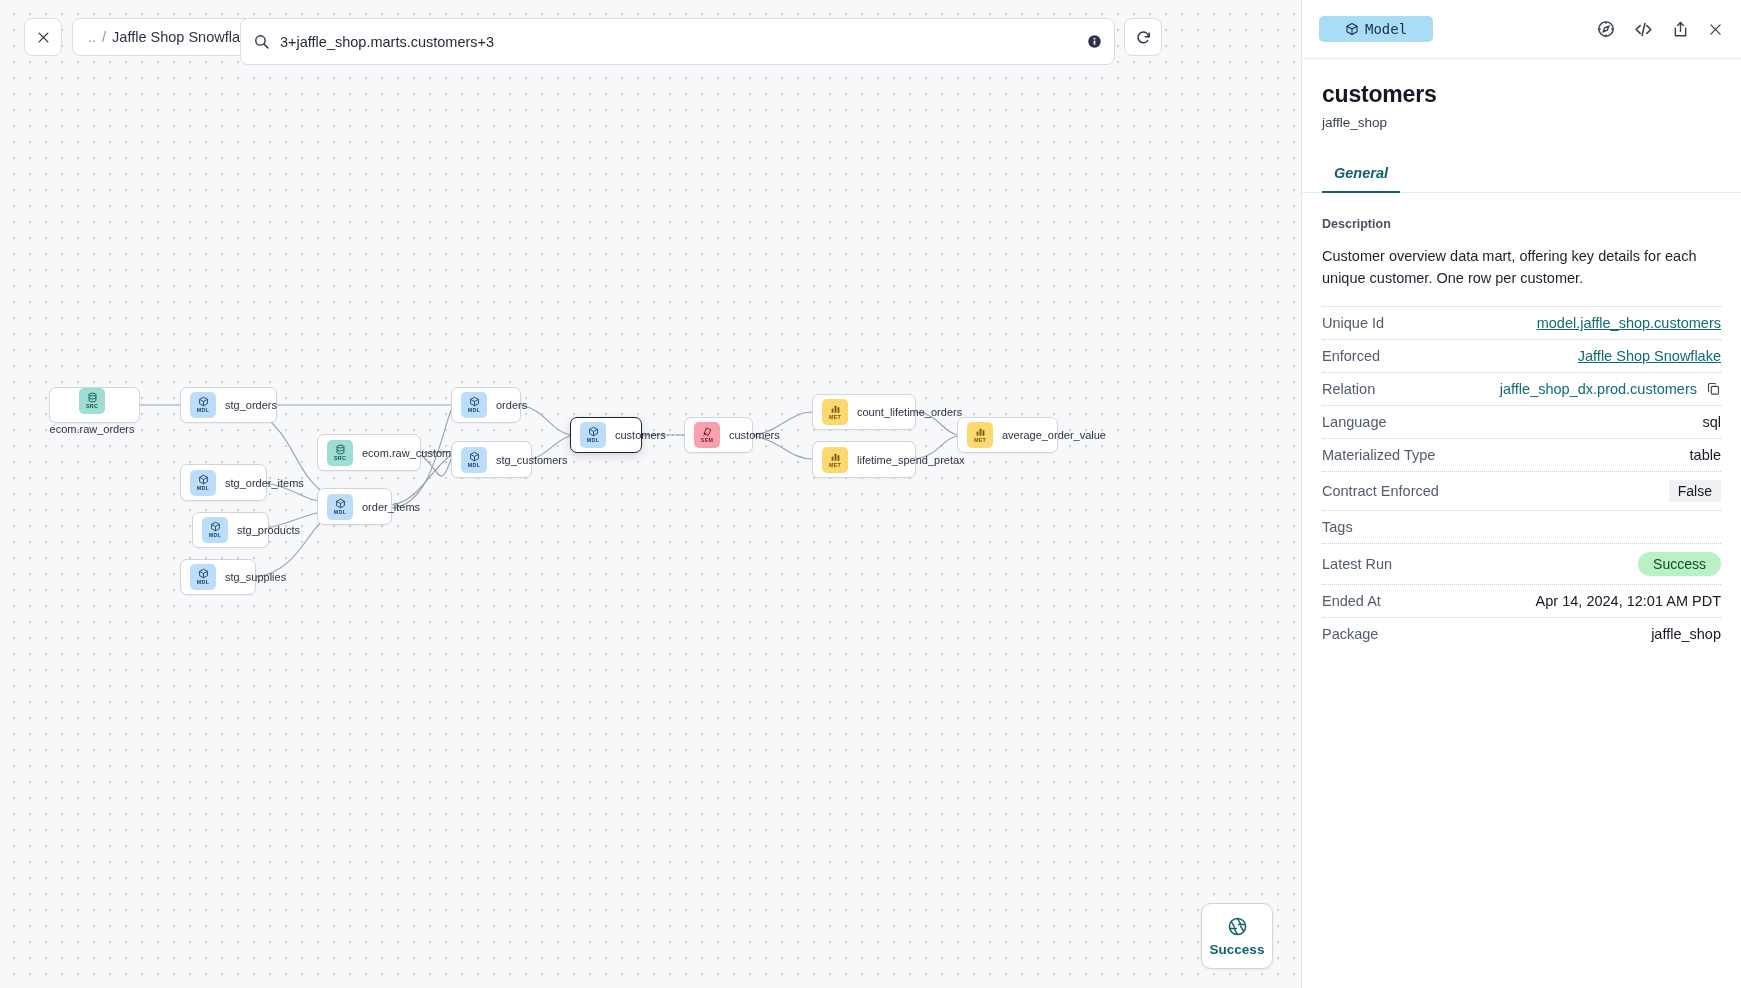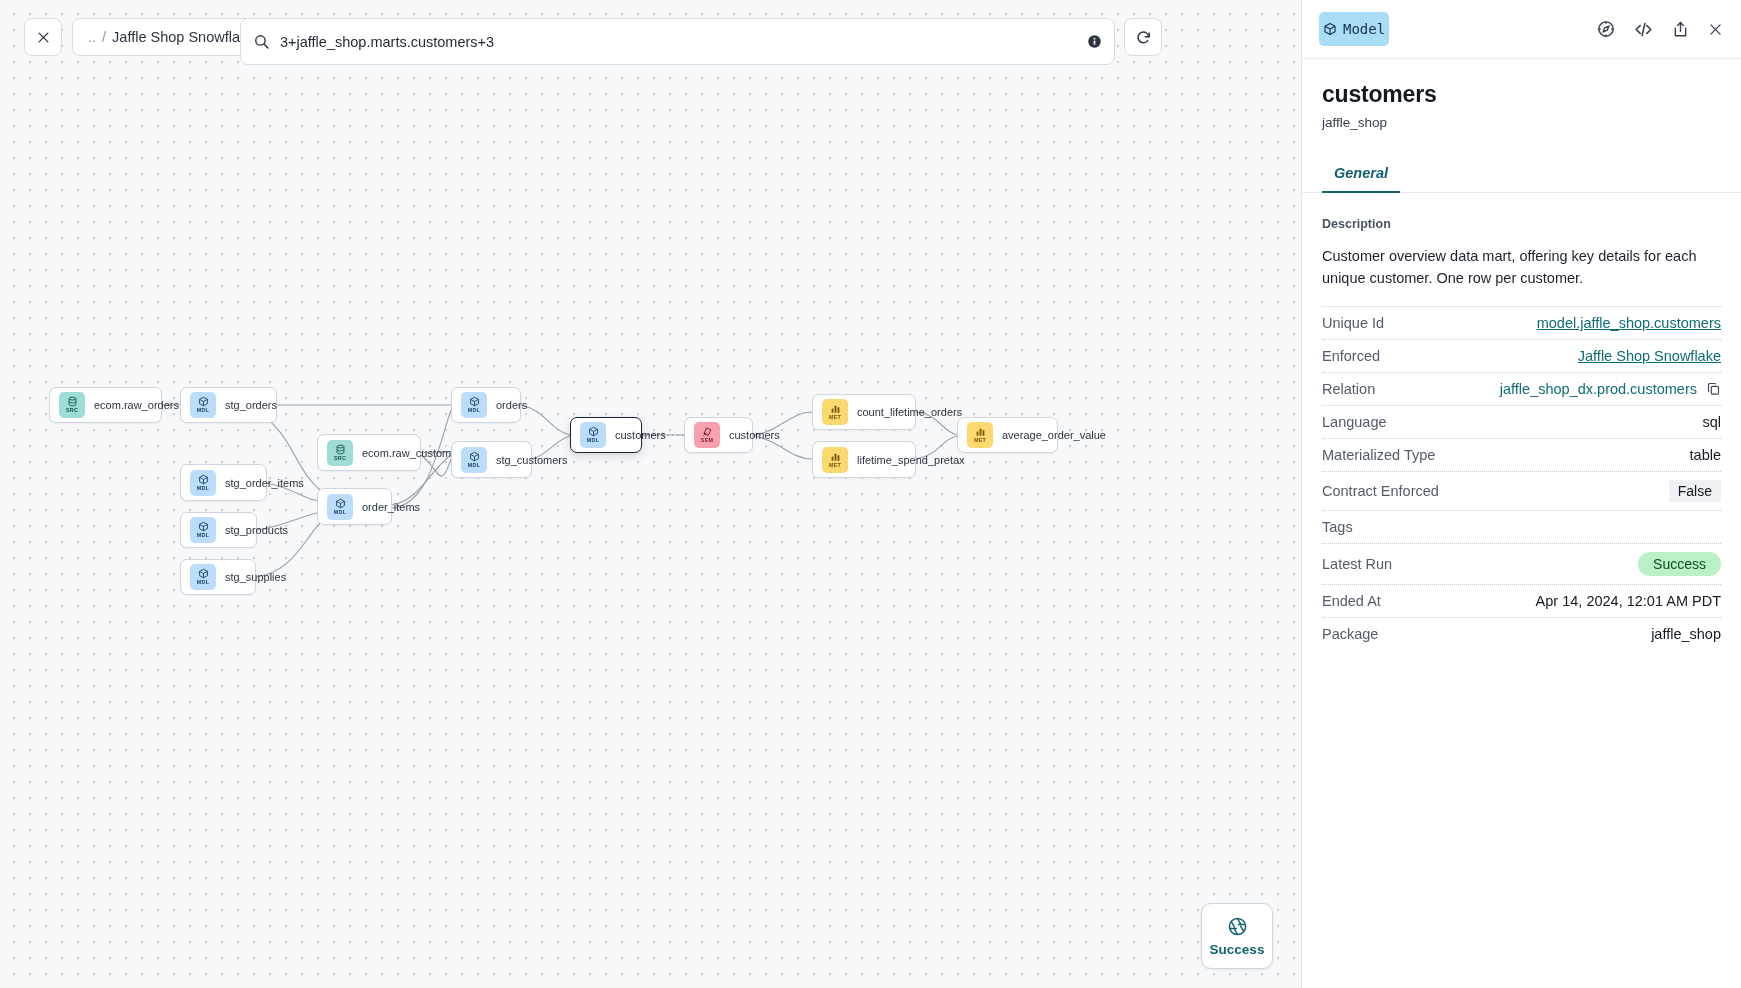--- a/index.html
+++ b/index.html
@@ -86,22 +86,22 @@
     position: absolute; left: 1301px; top: 0; width: 440px; height: 988px;
     background: #fff; border-left: 1px solid #e3e6ec;
     display: flex; flex-direction: column;
   }
   #panel-head {
     height: 59px; flex: none; display: flex; align-items: center;
     padding: 0 17px 0 17px; border-bottom: 1px solid #e9ecf1;
   }
   #type-badge {
     background: #a9dcf7; color: #16324a; border-radius: 5px;
-    height: 34px; display: inline-flex; align-items: center; gap: 6px;
-    padding: 0 4px; font-size: 14px;
+    height: 26px; display: inline-flex; align-items: center; gap: 6px;
+    padding: 0 26px; font-size: 14px;
     font-family: "DejaVu Sans Mono", monospace;
   }
   #head-actions { margin-left: auto; display: flex; align-items: center; gap: 17px; color: #38414f; }
   #head-actions .ic { cursor: pointer; }
 
   #panel-title-wrap { padding: 22px 20px 0 20px; }
   #panel-title { font-size: 23px; font-weight: 700; color: #121922; letter-spacing: -.2px; }
   #panel-sub { font-size: 13.5px; color: #394252; margin-top: 7px; }
 
   #tabs { margin-top: 27px; padding: 0 20px; border-bottom: 1px solid #e7eaef; display: flex; }
@@ -156,21 +156,21 @@
         <path d="M521,405 C545,410 550,430 570,435" fill="none" stroke="#9aa2ae" stroke-width="1.15"></path>
         <path d="M532,459 C548,455 555,440 570,436" fill="none" stroke="#9aa2ae" stroke-width="1.15"></path>
         <path d="M642,435 L684,435" fill="none" stroke="#9aa2ae" stroke-width="1.15"></path>
         <path d="M753,435 C780,432 790,412 812,412" fill="none" stroke="#9aa2ae" stroke-width="1.15"></path>
         <path d="M753,436 C780,440 790,459 812,459" fill="none" stroke="#9aa2ae" stroke-width="1.15"></path>
         <path d="M916,412 C940,415 940,430 957,435" fill="none" stroke="#9aa2ae" stroke-width="1.15"></path>
         <path d="M916,459 C940,455 940,440 957,436" fill="none" stroke="#9aa2ae" stroke-width="1.15"></path>
         <path d="M642,435 L684,435" fill="none" stroke="#aeb5c0" stroke-width="2" stroke-dasharray="2 3"></path>
       </svg>
     <div id="graph">
-        <div class="node" style="left: 49px; top: 387px; width: 113px; height: 36px;">
+        <div class="node" style="left: 49px; top: 387px; width: 91px; height: 36px; flex-direction: column;">
           <span class="nbadge b-src">
             <svg class="bi" width="11" height="11" viewBox="0 0 24 24" fill="none" stroke="currentColor" stroke-width="2">
               <ellipse cx="12" cy="5.6" rx="7.4" ry="3"></ellipse>
               <path d="M4.6 5.6 v12.8 c0 1.7 3.3 3 7.4 3 s7.4-1.3 7.4-3 V5.6"></path>
               <path d="M4.6 12 c0 1.7 3.3 3 7.4 3 s7.4-1.3 7.4-3"></path>
             </svg>
             <span class="bt">SRC</span>
           </span>
           <span class="nlabel">ecom.raw_orders</span>
         </div>
@@ -187,21 +187,21 @@
         <div class="node" style="left: 180px; top: 464px; width: 87px; height: 37px;">
           <span class="nbadge b-mdl">
             <svg class="bi" width="11" height="11" viewBox="0 0 24 24" fill="none" stroke="currentColor" stroke-width="2" stroke-linejoin="round">
               <path d="M12 2.7 L20.6 7.3 L20.6 16.7 L12 21.3 L3.4 16.7 L3.4 7.3 Z"></path>
               <path d="M3.4 7.3 L12 11.9 L20.6 7.3 M12 11.9 L12 21.3"></path>
             </svg>
             <span class="bt">MDL</span>
           </span>
           <span class="nlabel">stg_order_items</span>
         </div>
-        <div class="node" style="left: 180px; top: 512px; width: 77px; height: 36px;">
+        <div class="node" style="left: 192px; top: 512px; width: 77px; height: 36px;">
           <span class="nbadge b-mdl">
             <svg class="bi" width="11" height="11" viewBox="0 0 24 24" fill="none" stroke="currentColor" stroke-width="2" stroke-linejoin="round">
               <path d="M12 2.7 L20.6 7.3 L20.6 16.7 L12 21.3 L3.4 16.7 L3.4 7.3 Z"></path>
               <path d="M3.4 7.3 L12 11.9 L20.6 7.3 M12 11.9 L12 21.3"></path>
             </svg>
             <span class="bt">MDL</span>
           </span>
           <span class="nlabel">stg_products</span>
         </div>
         <div class="node" style="left: 180px; top: 559px; width: 76px; height: 36px;">

